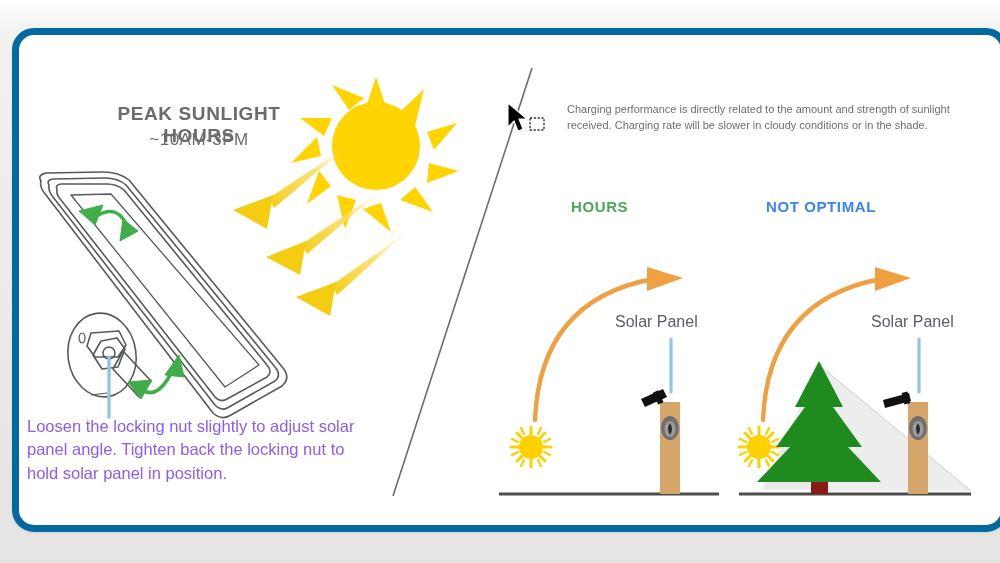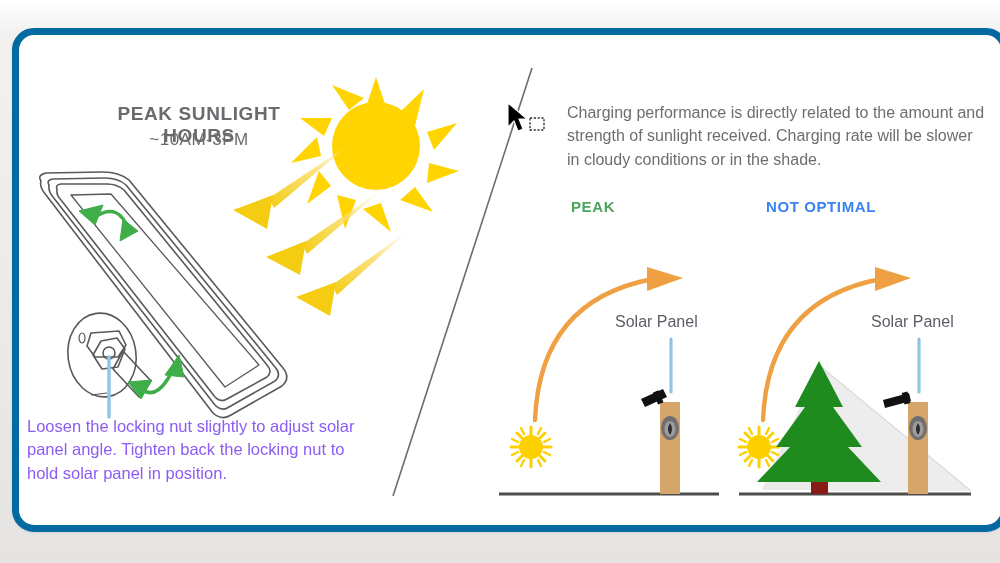--- a/index.html
+++ b/index.html
@@ -78,21 +78,21 @@
     width: 330px;
     font-size: 16.5px;
     line-height: 1.42;
     color: #8b5cf6;
   }
 
   #right-para {
     left: 548px;
     top: 66px;
     width: 420px;
-    font-size: 16px;
+    font-size: 11px;
     line-height: 1.46;
     color: #6d6e71;
   }
 
   #label-good {
     left: 552px;
     top: 163px;
     font-size: 15px;
     font-weight: bold;
     letter-spacing: 0.6px;
@@ -326,21 +326,21 @@
   </svg>
 
   <div class="txt" id="peak-title">PEAK SUNLIGHT HOURS</div>
 
   <div class="txt" id="peak-sub">~10AM-3PM</div>
 
   <div class="txt" id="left-caption">Loosen the locking nut slightly to adjust solar panel angle. Tighten back the locking nut to hold solar panel in position.</div>
 
   <div class="txt" id="right-para">Charging performance is directly related to the amount and strength of sunlight received. Charging rate will be slower in cloudy conditions or in the shade.</div>
 
-  <div class="txt" id="label-good">PEAK</div>
+  <div class="txt" id="label-good">HOURS</div>
 
   <div class="txt" id="label-notoptimal">NOT OPTIMAL</div>
 
   <div class="txt" id="sp-label-good">Solar Panel</div>
 
   <div class="txt" id="sp-label-bad">Solar Panel</div>
 
 </div>
 
 <svg id="cursor" viewBox="0 0 46 36">

